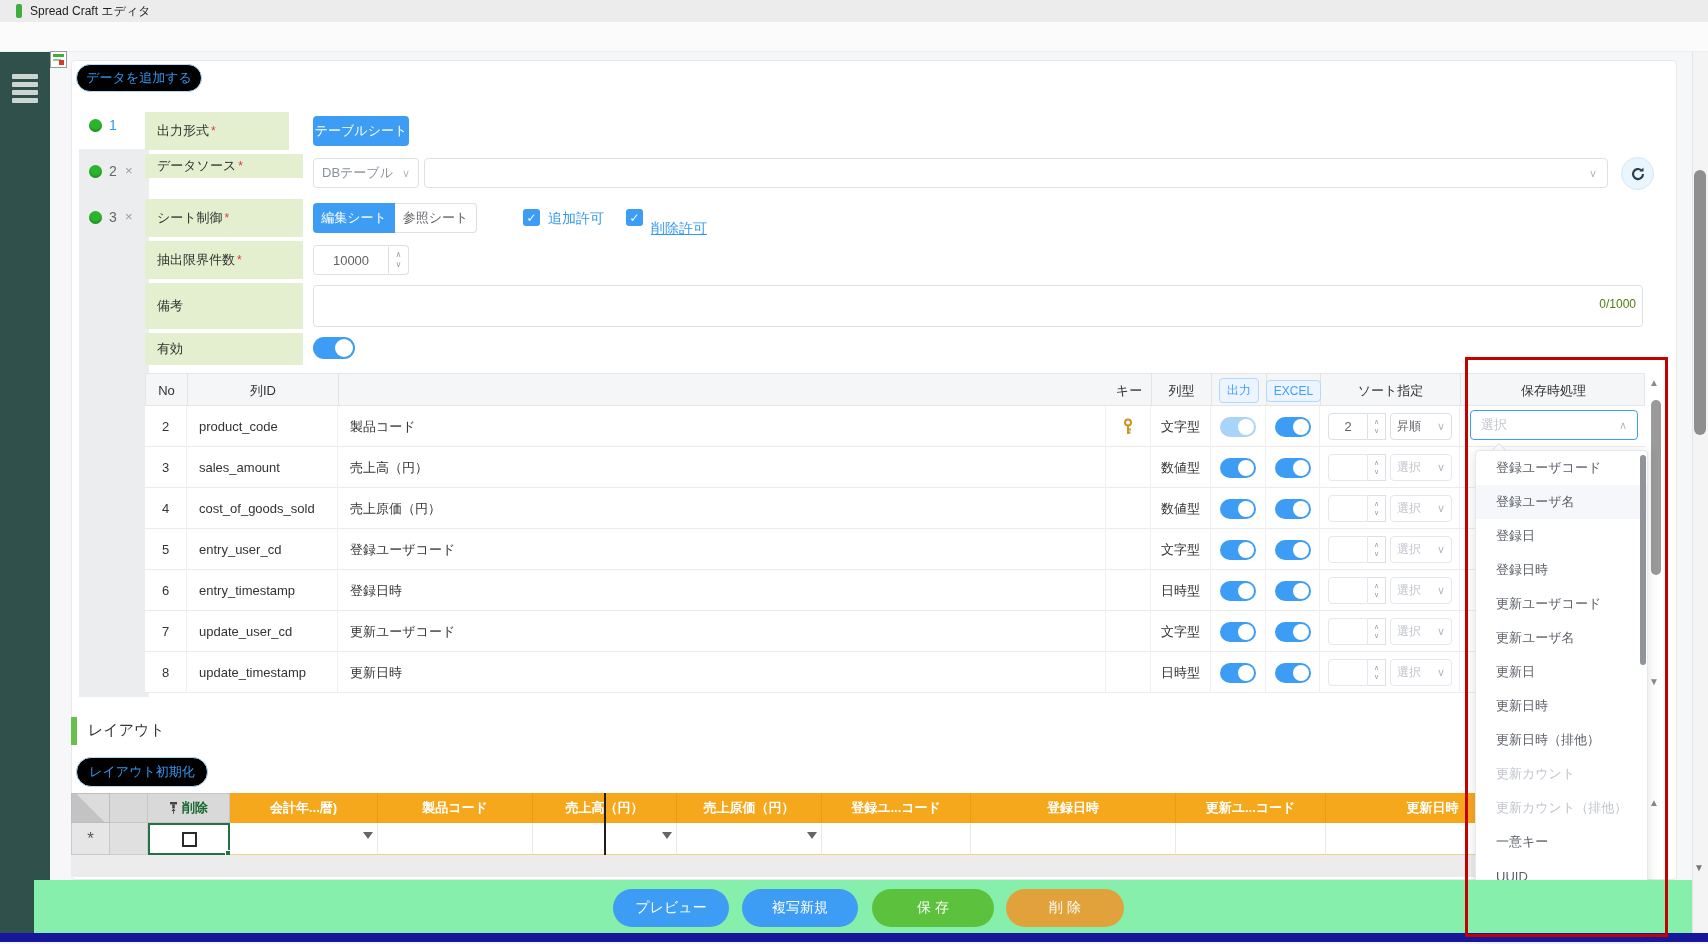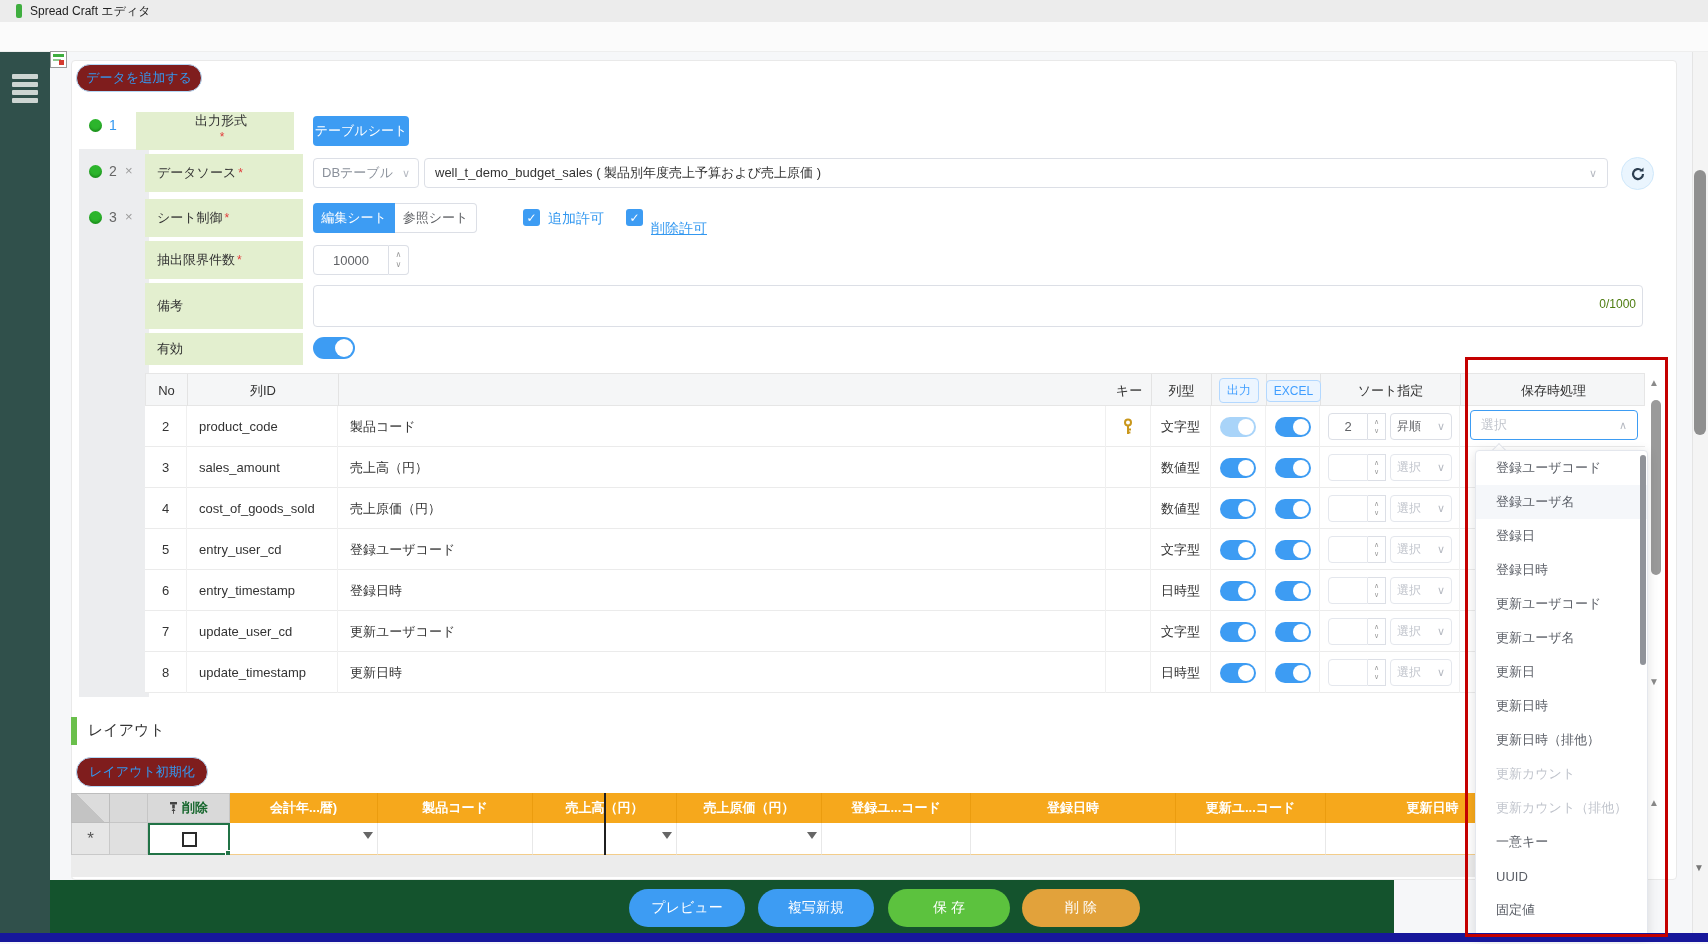--- a/index.html
+++ b/index.html
@@ -19,38 +19,38 @@
   .app-icon .r1 { position:absolute; right:2px; bottom:2px; width:5px; height:5px; background:#d43a2f; }
 
   
   .sidebar { left:0; top:52px; width:50px; height:881px; background:#30504b; }
   .hamburger { left:12px; top:22px; width:26px; }
   .hamburger div { height:5px; background:#cdd5d2; border-radius:1px; margin-bottom:3px; }
 
   
   .card { left:71px; top:60px; width:1606px; height:820px; background:#fff; border:1px solid #e9e9e9; border-radius:4px; }
 
-  .pill-btn { border:1px solid #b3d9f7; background:#7f1d1d; color:#3398f0; border-radius:15px; font-size:13px; display:flex; align-items:center; justify-content:center; cursor:pointer; }
+  .pill-btn { border:1px solid #b3d9f7; background:#000000; color:#3398f0; border-radius:15px; font-size:13px; display:flex; align-items:center; justify-content:center; cursor:pointer; }
   .add-data-btn { left:76px; top:64px; width:126px; height:28px; }
   .layout-init-btn { left:76px; top:757px; width:132px; height:30px; }
 
   
   .tab-rail { left:79px; top:103px; width:70px; height:594px; background:#ecedef; }
   .tab { position:absolute; left:0; width:70px; height:46px; background:#ecedef; color:#666; cursor:pointer; }
   .tab.idx-0{ top:0; } .tab.idx-1{ top:46px; } .tab.idx-2{ top:92px; }
   .tab.f-active { background:#fff; color:#3398f0; }
   .tab .dot { position:absolute; left:10px; top:16px; width:13px; height:13px; border-radius:50%; background:#2cb52c; box-shadow:inset 0 -2px 2px rgba(0,80,0,.35); }
   .tab .tlabel { position:absolute; left:30px; top:14px; font-size:14px; }
   .tab .tclose { position:absolute; left:46px; top:14px; font-size:13px; color:#9b9b9b; }
 
   
   .flabel { background:#e3efcf; display:flex; align-items:center; padding-left:12px; font-size:13px; color:#333; }
   .req { color:#e23b3b; margin-left:2px; font-size:12px; vertical-align:top; }
-  .lab-out { left:136px; top:112px; width:158px; height:38px;flex-direction:column; }
-  .lab-src { left:145px; top:154px; width:158px; height:38px; }
+  .lab-out { left:145px; top:112px; width:144px; height:38px; }
+  .lab-src { left:145px; top:154px; width:158px; height:24px; }
   .lab-ctrl{ left:145px; top:199px; width:158px; height:38px; }
   .lab-lim { left:145px; top:241px; width:158px; height:38px; }
   .lab-rem { left:145px; top:283px; width:158px; height:46px; }
   .lab-ena { left:145px; top:333px; width:158px; height:32px; }
 
   .btn-solid { background:#3d9cf3; color:#fff; border-radius:4px; display:flex; align-items:center; justify-content:center; font-size:13px; cursor:pointer; }
   .table-sheet-btn { left:313px; top:116px; width:96px; height:30px; }
 
   .sel-box { border:1px solid #dcdfe6; border-radius:4px; background:#fff; color:#8b919b; display:flex; align-items:center; padding:0 8px; font-size:13px; cursor:pointer; }
   .src-type { left:313px; top:158px; width:106px; height:30px; justify-content:space-between; }
@@ -152,21 +152,21 @@
   .dd-panel { left:1475px; top:450px; width:173px; height:488px; background:#fff; border:1px solid #e4e7ed; border-radius:4px; box-shadow:0 2px 12px rgba(0,0,0,.12); overflow:hidden; }
   .dd-caret { left:1494px; top:445px; width:10px; height:10px; background:#fff; border-left:1px solid #e4e7ed; border-top:1px solid #e4e7ed; transform:rotate(45deg); }
   .dd-opt { position:relative; height:34px; display:flex; align-items:center; padding-left:20px; font-size:13px; color:#5a5e66; cursor:pointer; }
   .dd-opt.f-highlighted { background:#f5f7fa; }
   .dd-opt.f-disabled { color:#c0c4cc; cursor:default; }
   .dd-sb { left:1640px; top:455px; width:6px; height:210px; background:#909399; border-radius:3px; }
 
   .red-box { left:1465px; top:357px; width:203px; height:580px; border:3px solid #c40000; pointer-events:none; z-index:50; }
 
   
-  .footer { left:50px; top:880px; width:1344px; height:53px; background:#14532d; }
+  .footer { left:34px; top:880px; width:1658px; height:53px; background:#86efac; }
   .fbtn { position:absolute; top:9px; height:38px; border-radius:19px; color:#fff; font-size:14px; display:flex; align-items:center; justify-content:center; cursor:pointer; }
   .fbtn.idx-0{ left:579px; width:116px; background:#3d9cf3; }
   .fbtn.idx-1{ left:708px; width:116px; background:#3d9cf3; }
   .fbtn.idx-2{ left:838px; width:122px; background:#5cc23e; }
   .fbtn.idx-3{ left:972px; width:118px; background:#e2a23b; }
   .navy-bar { left:0; top:933px; width:1708px; height:9px; background:#17179b; }
 
   
   .main-sb { left:1692px; top:52px; width:16px; height:881px; background:#f4f4f4; border-left:1px solid #e4e4e4; }
   .main-sb-thumb { left:1694px; top:170px; width:12px; height:265px; background:#8f8f8f; border-radius:6px; }
@@ -227,21 +227,20 @@
 
 <div class="abs flabel lab-src">
     <span>データソース</span>
     <span class="req">*</span>
   </div>
 <div class="abs sel-box src-type">
     <span>DBテーブル</span>
     <span class="chev">∨</span>
   </div>
 <div class="abs src-input">
-    <span>well_t_demo_budget_sales ( 製品別年度売上予算および売上原価 )</span>
     <span class="chev">∨</span>
   </div>
 <div class="abs refresh-btn">
   <svg width="16" height="16" viewBox="0 0 16 16">
       <path d="M13 8a5 5 0 1 1-1.7-3.75" fill="none" stroke="#2c3e50" stroke-width="2.2"></path>
       <path d="M13.5 1.5v4h-4z" fill="#2c3e50"></path>
     </svg>
 </div>
 
 <div class="abs flabel lab-ctrl">

